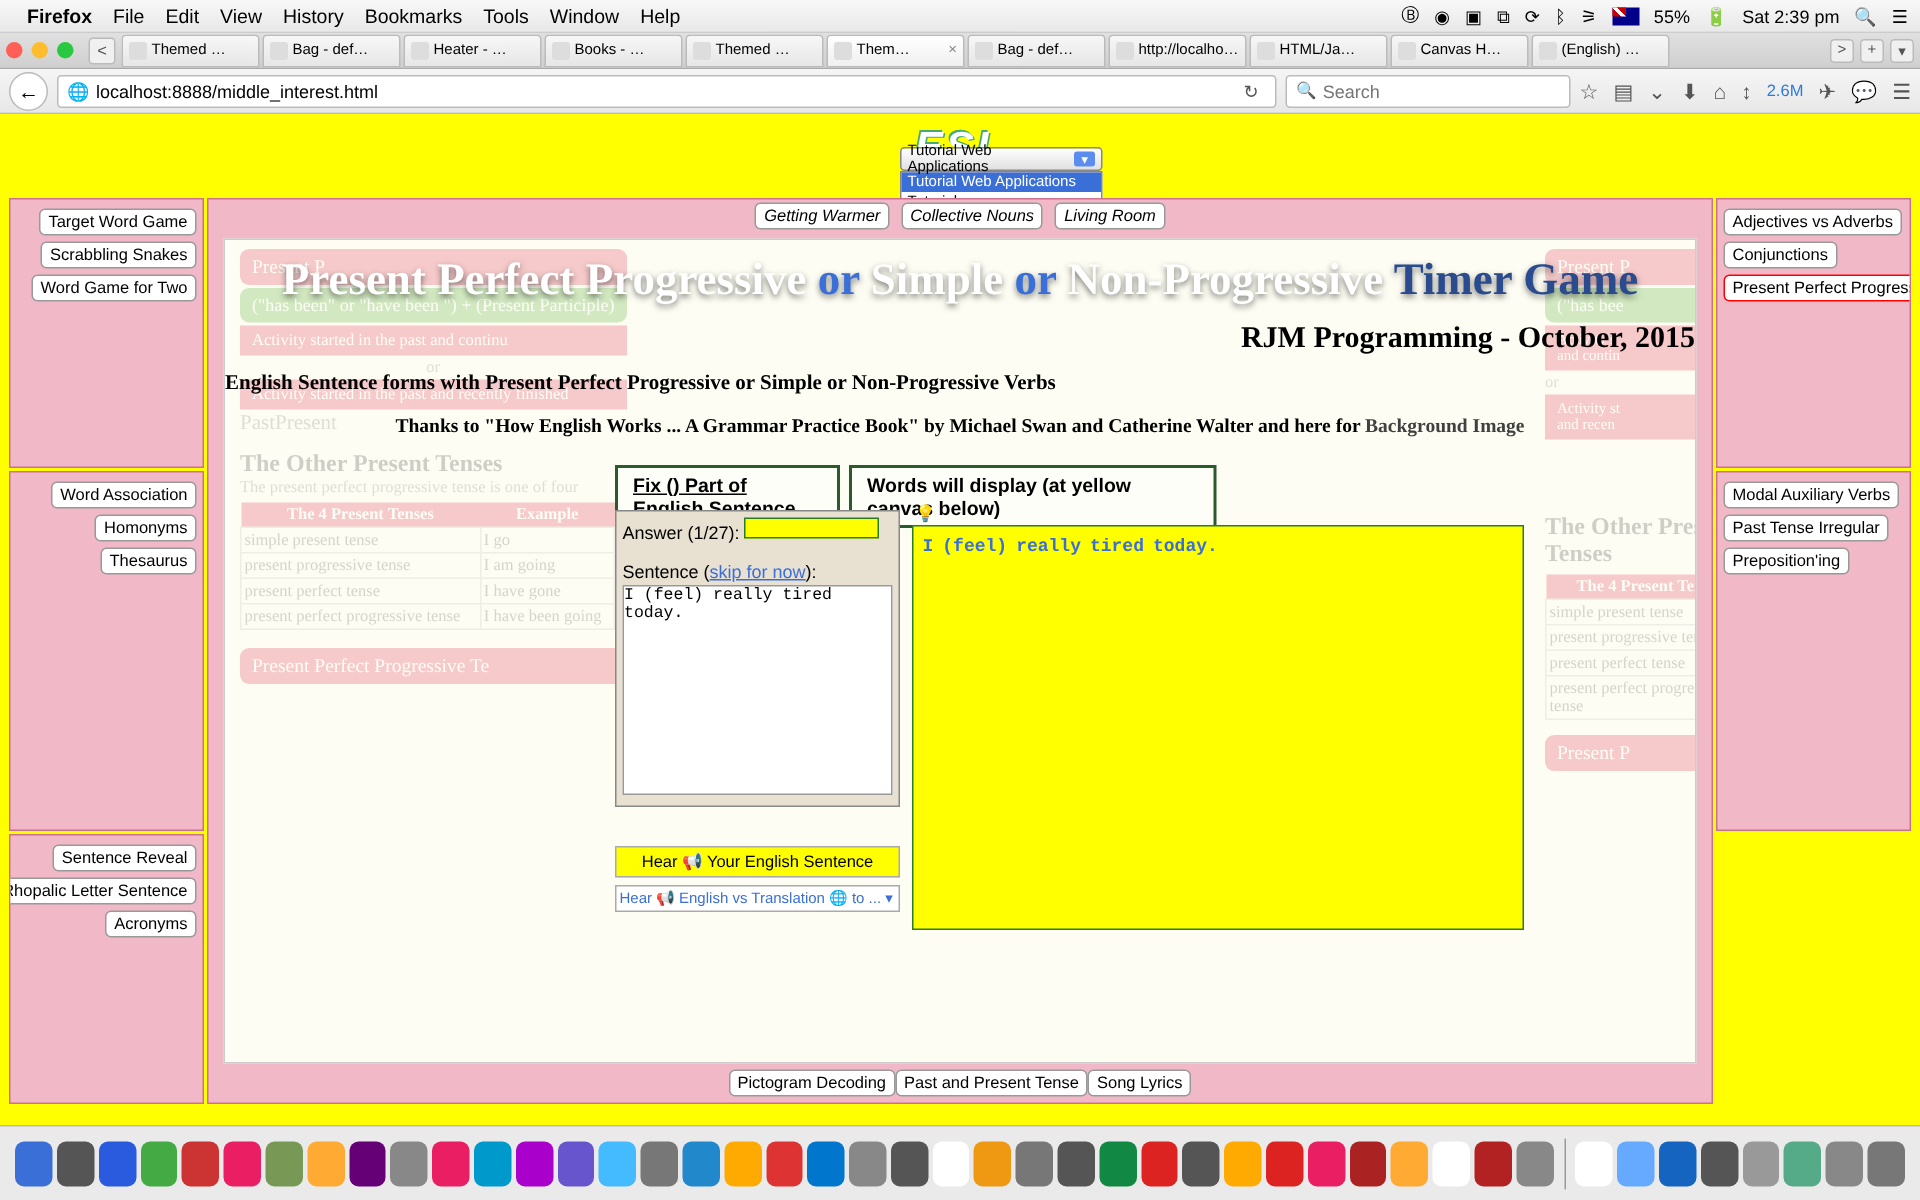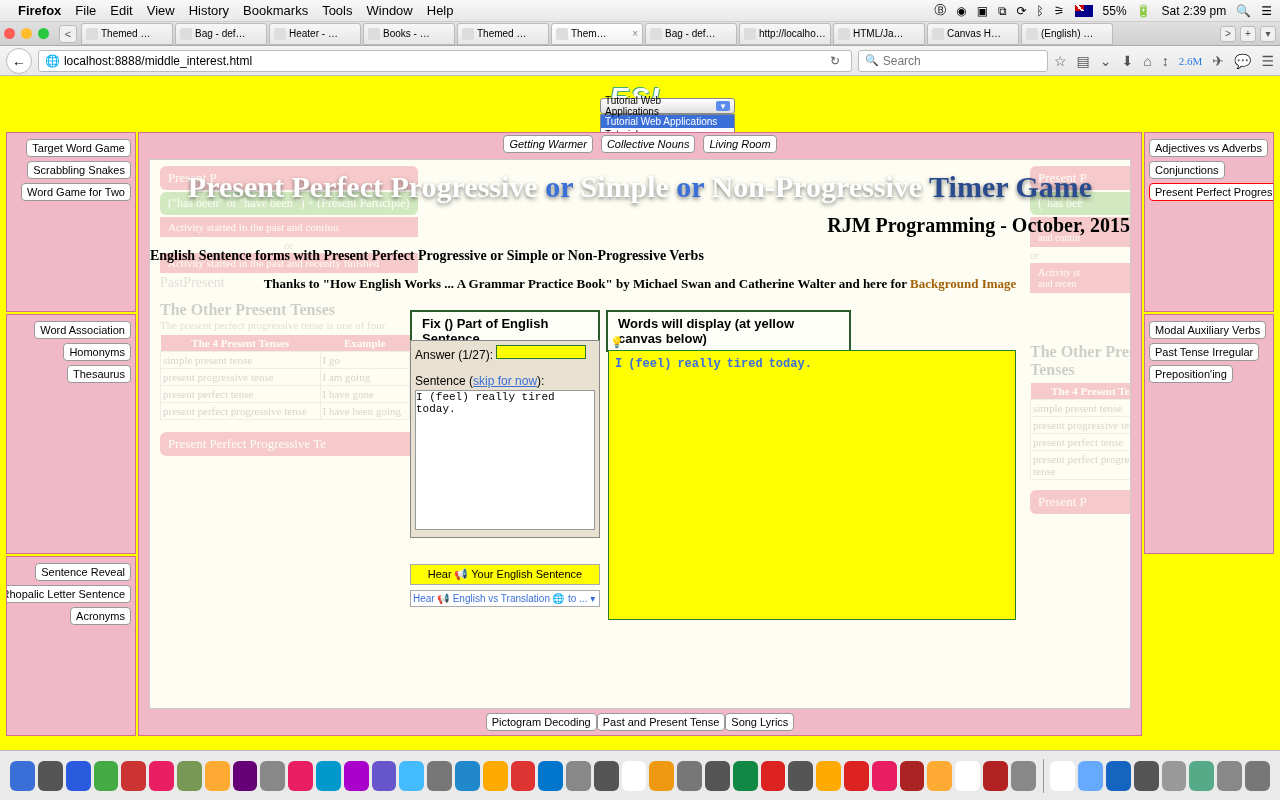--- a/index.html
+++ b/index.html
@@ -31,21 +31,21 @@
 
 .urlbar { height: 30px; background: linear-gradient(#f5f5f5,#e8e8e8); display:flex; align-items:center; padding:0 6px; gap:6px; border-bottom:1px solid #bbb; }
 .urlbar .back { width:26px;height:26px;border-radius:50%;border:1px solid #bbb;display:flex;align-items:center;justify-content:center;font-size:14px;background:#fff;}
 .urlbar .addr { flex:1; height:22px; border:1px solid #bbb; border-radius:3px; background:#fff; display:flex; align-items:center; padding:0 6px; font-size:12px; gap:4px;}
 .urlbar .addr .globe{color:#888;}
 .urlbar .addr input{border:none;outline:none;flex:1;font-size:12px;}
 .urlbar .reload{width:20px;text-align:center;color:#555;}
 .urlbar .search { width:190px; height:22px; border:1px solid #bbb; border-radius:3px; background:#fff; display:flex; align-items:center; padding:0 6px; gap:4px;}
 .urlbar .search input{border:none;outline:none;flex:1;font-size:12px;color:#888;}
 .urlbar .icons { display:flex; gap:10px; color:#555; font-size:14px; align-items:center;}
-.urlbar .icons .cnt{color:#2a7bde;font-size:11px;font-family:Liberation Serif, serif;}
+.urlbar .icons .cnt{color:#2a7bde;font-size:11px;}
 
 
 .page { height: 674px; background: yellow; position:relative; }
 .esl-title { text-align:center; padding-top:6px;}
 .esl-title span { font-size:28px; color:#fff; font-style:italic; font-weight:bold; text-shadow: -1px -1px 0 #4a7, 1px 1px 0 #4a7; letter-spacing:2px; }
 .dropdown { position:absolute; top:22px; left:600px; width:135px; }
 .dropdown .sel { height:16px; background:linear-gradient(#fff,#e0e0e0); border:1px solid #888; border-radius:3px; font-size:10px; padding:0 4px; display:flex; align-items:center; justify-content:space-between;}
 .dropdown .sel .arr{background:#5b8def;color:#fff;width:14px;text-align:center;border-radius:2px;font-size:9px;}
 .dropdown .opts { border:1px solid #888; background:#fff; font-size:10px;}
 .dropdown .opts div{padding:1px 4px;}
@@ -77,25 +77,25 @@
 .ghost td{border:1px solid #ccc;font-size:11px;padding:2px;color:#777;}
 .ghost .pp{color:#999;font-size:14px;}
 
 
 .main-title{position:absolute;top:10px;left:0;right:0;text-align:center;font-size:30px;font-weight:bold;color:#fff;text-shadow:0 2px 4px rgba(0,0,0,0.5);font-family:Georgia,serif;}
 .main-title .or{color:#3b6fd8;}
 .main-title .tg{color:#2a4b8d;}
 .sub1{position:absolute;top:54px;left:0;right:0;text-align:right;font-size:20px;font-weight:bold;font-family:Georgia,serif;}
 .sub2{position:absolute;top:88px;left:0;right:0;text-align:left;font-size:14px;font-weight:bold;font-family:Georgia,serif;}
 .sub3{position:absolute;top:116px;left:0;right:0;text-align:center;font-size:13px;font-weight:bold;font-family:Georgia,serif;}
-.sub3 a{color:#a16207;text-align:center;}
+.sub3 a{color:#404040;text-align:center;}
 
 .panels{position:absolute;top:150px;left:260px;display:flex;gap:6px;}
 .panel-head{border:2px solid #2a5b2a;padding:4px 10px;font-weight:bold;font-size:13px;background:rgba(255,255,255,0.5);}
-.panel-left{width:190px;}
+.panel-left{width:150px;text-decoration:underline;}
 .panel-right{width:245px;}
 
 .answer-box{position:absolute;top:180px;left:260px;width:190px;border:1px solid #888;background:#e8e0d0;padding:4px;font-size:12px;}
 .answer-box .ans-input{display:inline-block;width:90px;height:14px;background:yellow;border:1px solid #2a7b2a;}
 .answer-box .skip{color:#3b6fd8;text-decoration:underline;}
 .answer-box textarea{width:100%;height:140px;font-family:"Courier New",monospace;font-size:11px;margin-top:2px;resize:none;border:1px solid #999;}
 .hear-btn{display:block;width:190px;margin-top:6px;background:yellow;border:1px solid #aaa;padding:3px;font-size:11px;text-align:center;}
 .hear-sel{display:block;width:190px;margin-top:4px;background:#fff;border:1px solid #aaa;padding:2px;font-size:10px;color:#3b6fd8;}
 
 .canvas-box{position:absolute;top:190px;left:458px;width:408px;height:270px;background:yellow;border:1px solid #2a7b2a;padding:6px;font-family:"Courier New",monospace;font-size:12px;font-weight:bold;}

